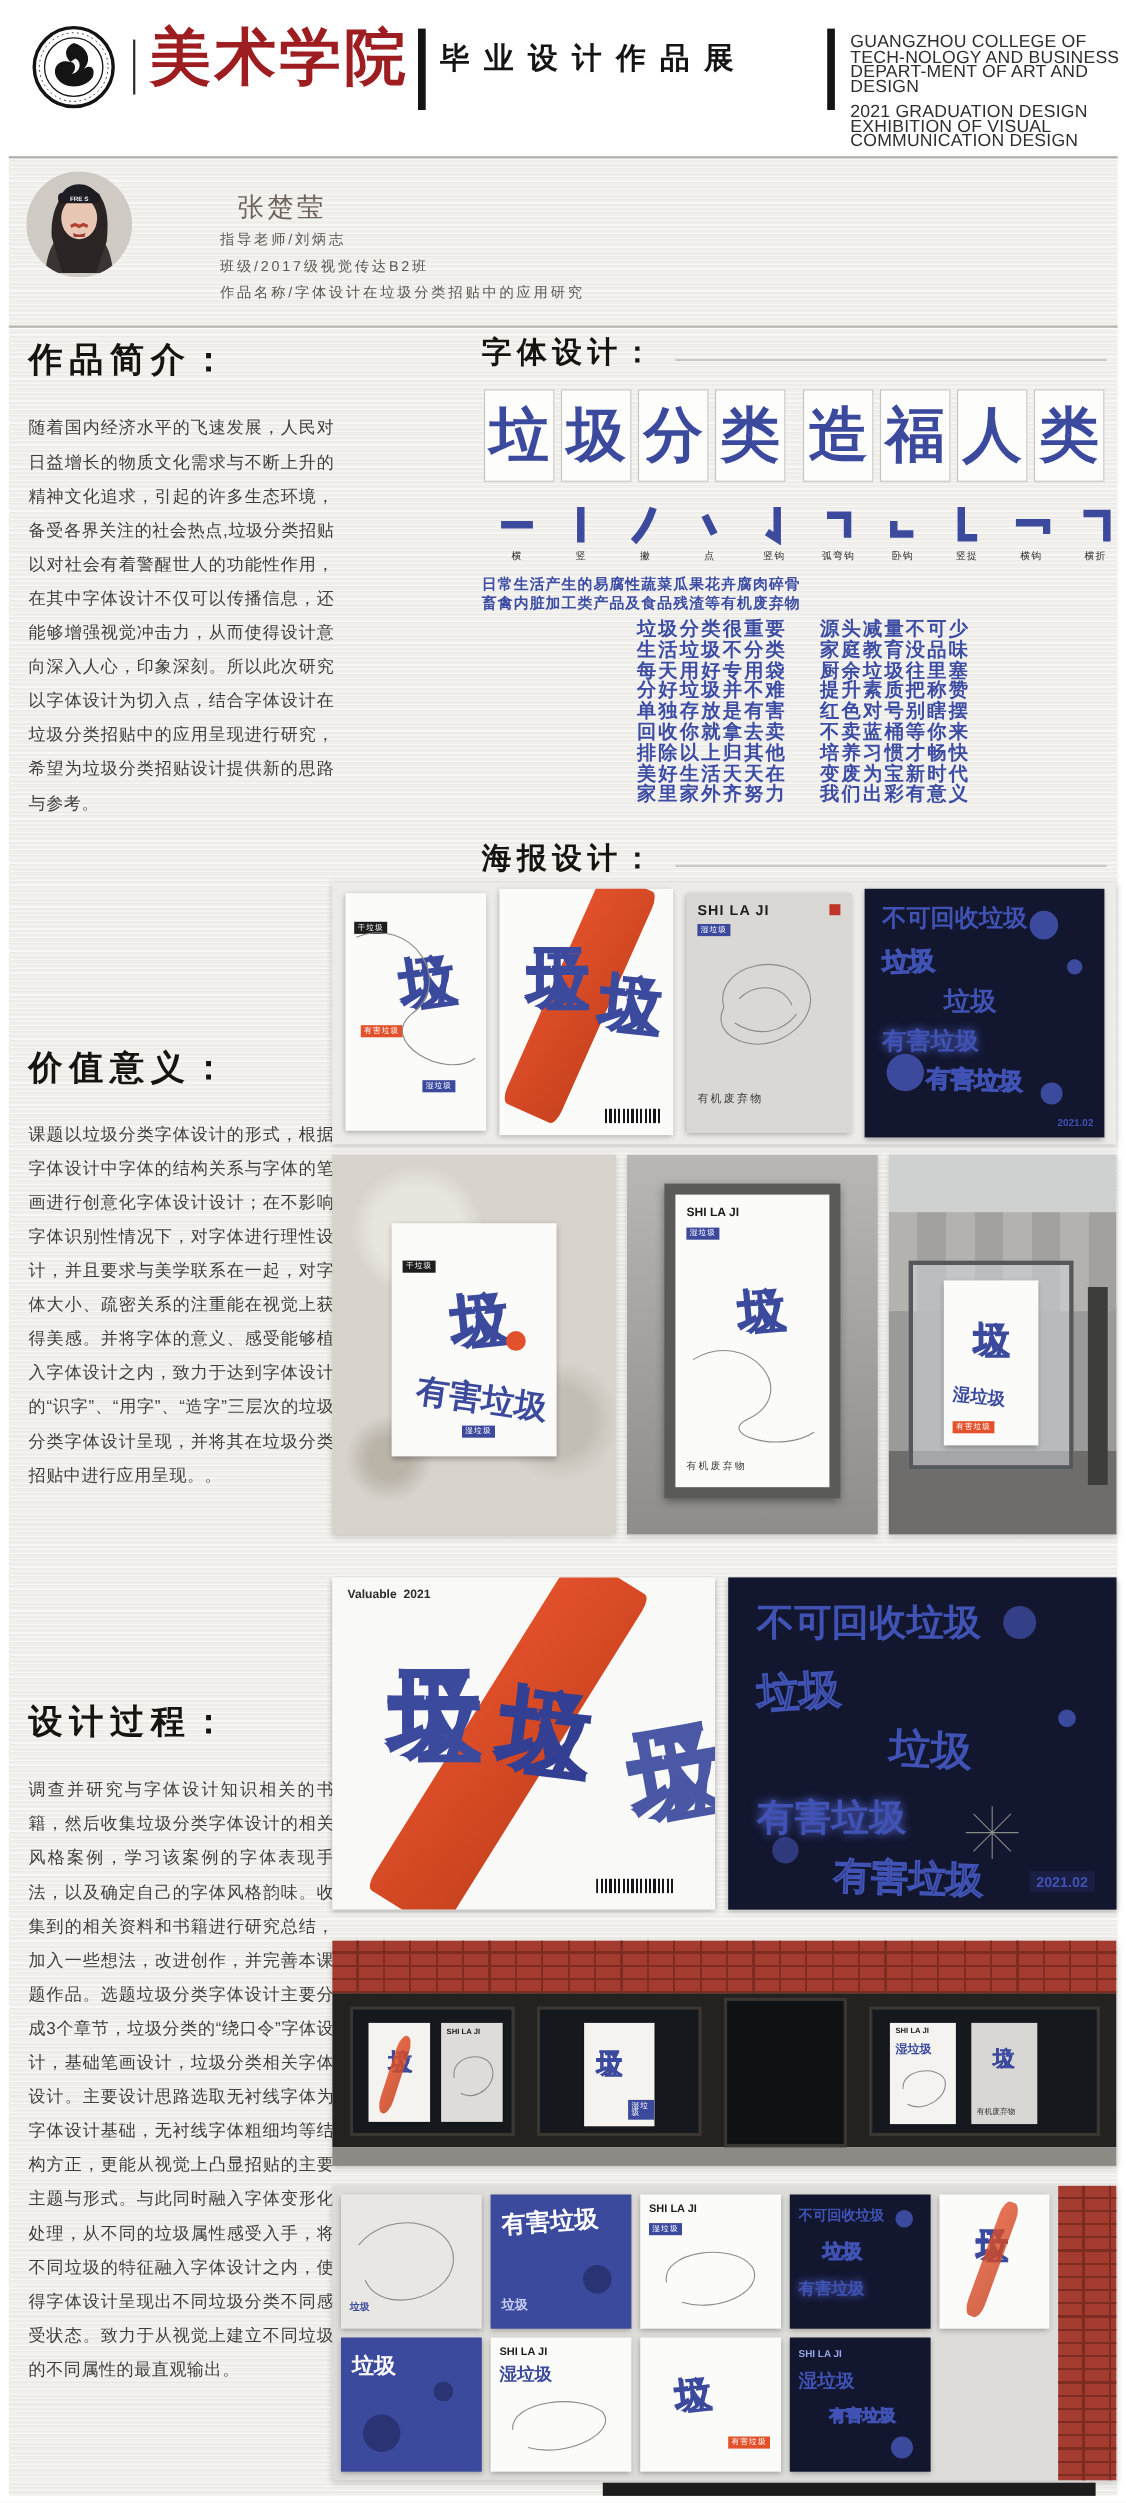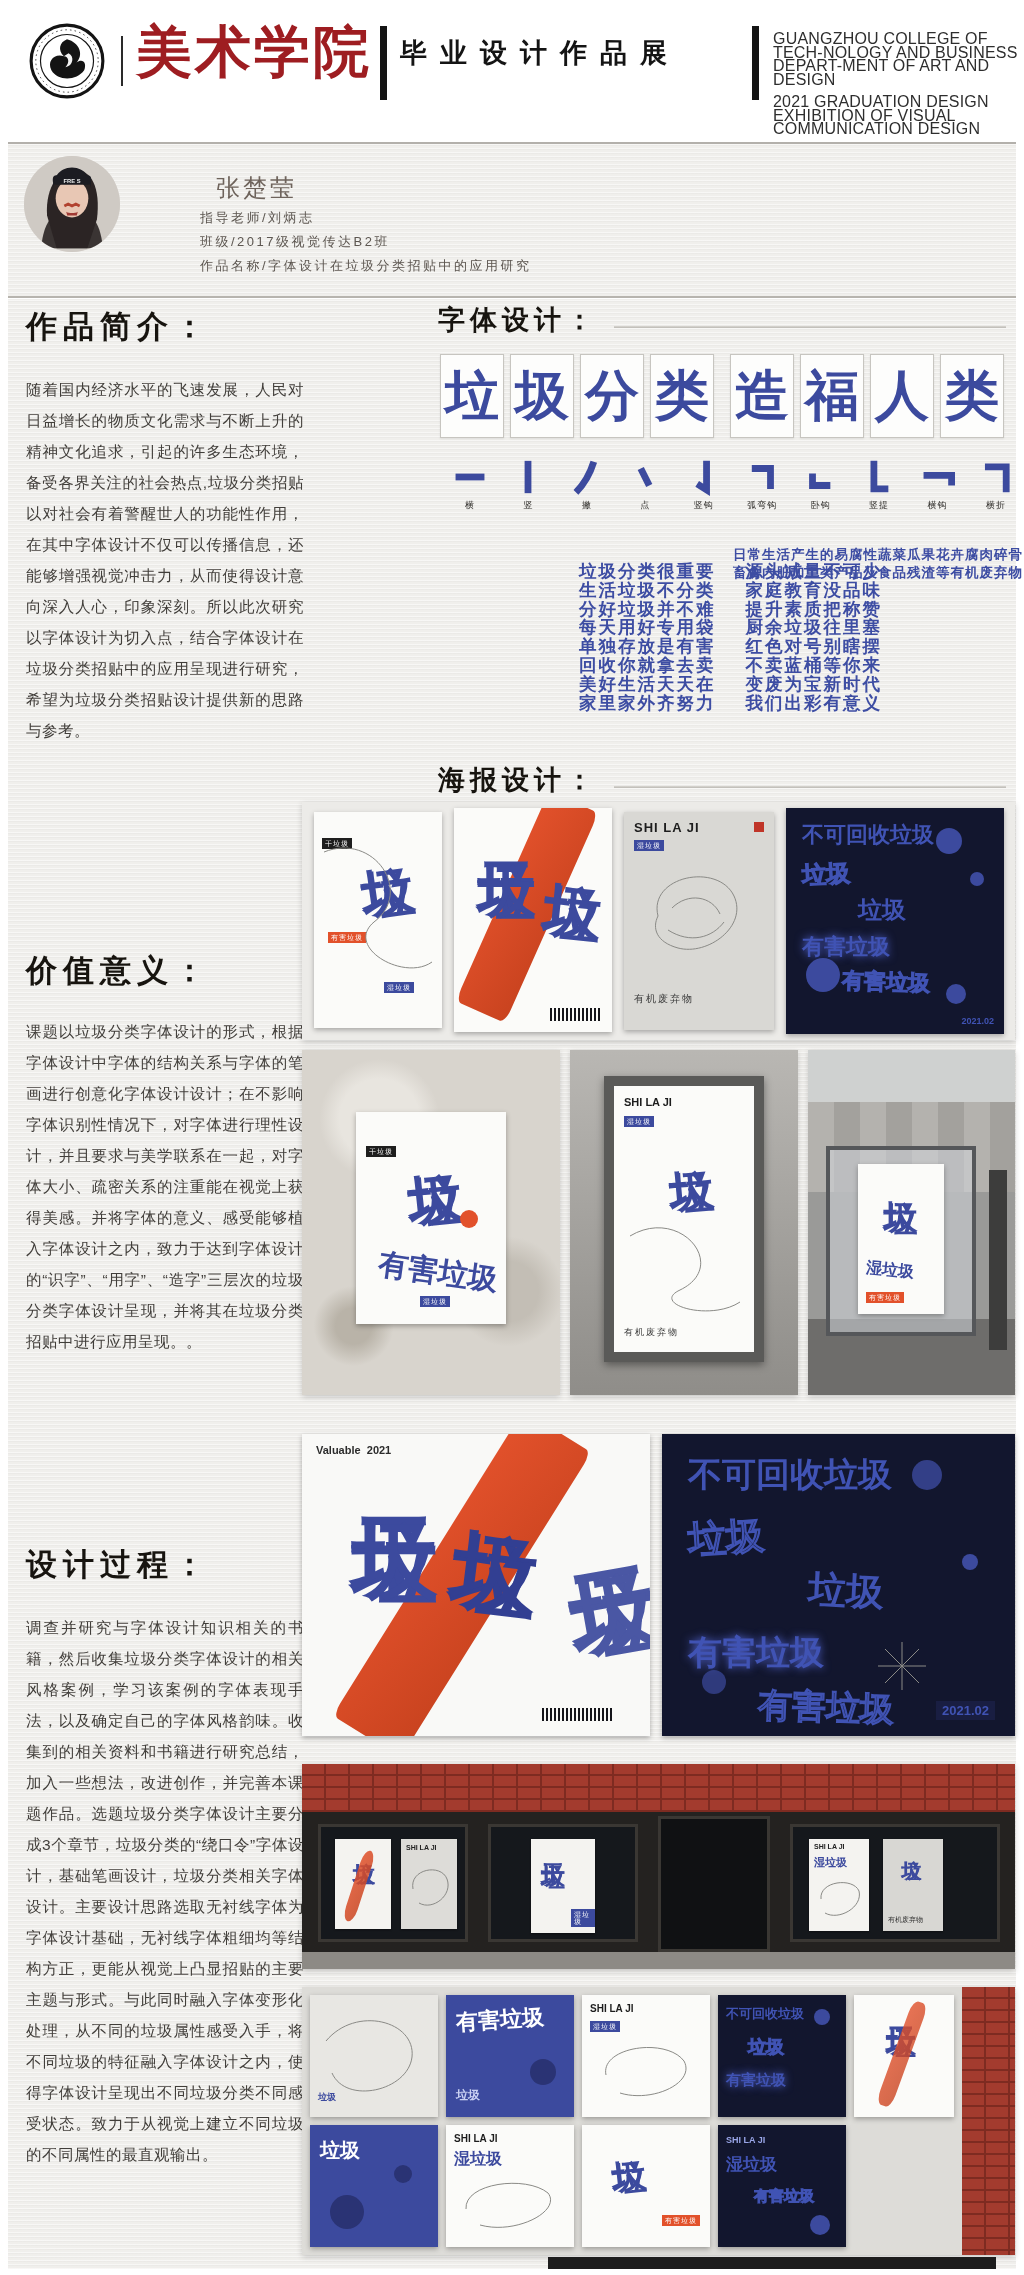--- a/index.html
+++ b/index.html
@@ -45,21 +45,21 @@
   .char-tiles { position:absolute; left:432px; top:352px; display:flex; }
   .tile { width:64px; height:84px; background:#fdfdfc; border:1px solid #c7c5c0; box-shadow:0 1px 2px rgba(0,0,0,0.08);
     margin-right:6px; display:flex; align-items:center; justify-content:center;
     font-size:54px; font-weight:900; color:#3c4a9e; }
   .tile:nth-child(4) { margin-right:16px; }
   .strokes-row { position:absolute; left:445px; top:456px; width:560px; display:flex; justify-content:space-between; }
   .stroke { display:flex; flex-direction:column; align-items:center; }
   .stroke-glyph { width:34px; height:38px; }
   .stroke-glyph path { stroke:#3c4a9e; stroke-width:8; fill:none; }
   .stroke-label { font-size:9px; color:#32302d; margin-top:3px; letter-spacing:1px; white-space:nowrap; }
-  .fd-intro { position:absolute; left:430px; top:520px; width:585px; text-align:right; color:#3d4da3; font-weight:700; font-size:13.5px; line-height:18px; letter-spacing:1px;margin-top:24px; }
+  .fd-intro { position:absolute; left:430px; top:520px; width:585px; text-align:left; color:#3d4da3; font-weight:700; font-size:13.5px; line-height:18px; letter-spacing:1px; }
   .slogans { position:absolute; left:430px; top:560px; width:585px; }
   .slogan-row { display:flex; justify-content:center; gap:30px; font-size:17.5px; font-weight:900; color:#3d4da3; line-height:18.8px; letter-spacing:2px; }
 
   
   .photo { position:absolute; background:#e6e5e2; box-shadow:0 2px 6px rgba(0,0,0,0.18); overflow:hidden; }
   .poster { position:absolute; background:#fbfbf9; box-shadow:0 2px 5px rgba(0,0,0,0.3); overflow:hidden; }
   .poster.dark { background:#12162e; }
   .tag { position:absolute; font-size:7px; line-height:1; padding:2px 3px; color:#fff; letter-spacing:1px; }
   .tag.k { background:#1e1e1e; } .tag.o { background:#e2512b; } .tag.b { background:#3c4a9e; }
   .vchars { writing-mode:vertical-rl; font-weight:900; color:#3c4a9e; position:absolute; }
@@ -222,34 +222,38 @@
     <div class="slogans" id="slogan-list" style="top:418px">
         <div class="slogan-row">
           <span>垃圾分类很重要</span>
           <span>源头减量不可少</span>
         </div>
         <div class="slogan-row">
           <span>生活垃圾不分类</span>
           <span>家庭教育没品味</span>
         </div>
         <div class="slogan-row">
+          <span>每天用好专用袋</span>
+          <span>厨余垃圾往里塞</span>
+        </div>
+        <div class="slogan-row">
           <span>分好垃圾并不难</span>
           <span>提升素质把称赞</span>
         </div>
         <div class="slogan-row">
-          <span>每天用好专用袋</span>
-          <span>厨余垃圾往里塞</span>
-        </div>
-        <div class="slogan-row">
           <span>单独存放是有害</span>
           <span>红色对号别瞎摆</span>
         </div>
         <div class="slogan-row">
           <span>回收你就拿去卖</span>
           <span>不卖蓝桶等你来</span>
+        </div>
+        <div class="slogan-row">
+          <span>排除以上归其他</span>
+          <span>培养习惯才畅快</span>
         </div>
         <div class="slogan-row">
           <span>美好生活天天在</span>
           <span>变废为宝新时代</span>
         </div>
         <div class="slogan-row">
           <span>家里家外齐努力</span>
           <span>我们出彩有意义</span>
         </div>
       </div>

